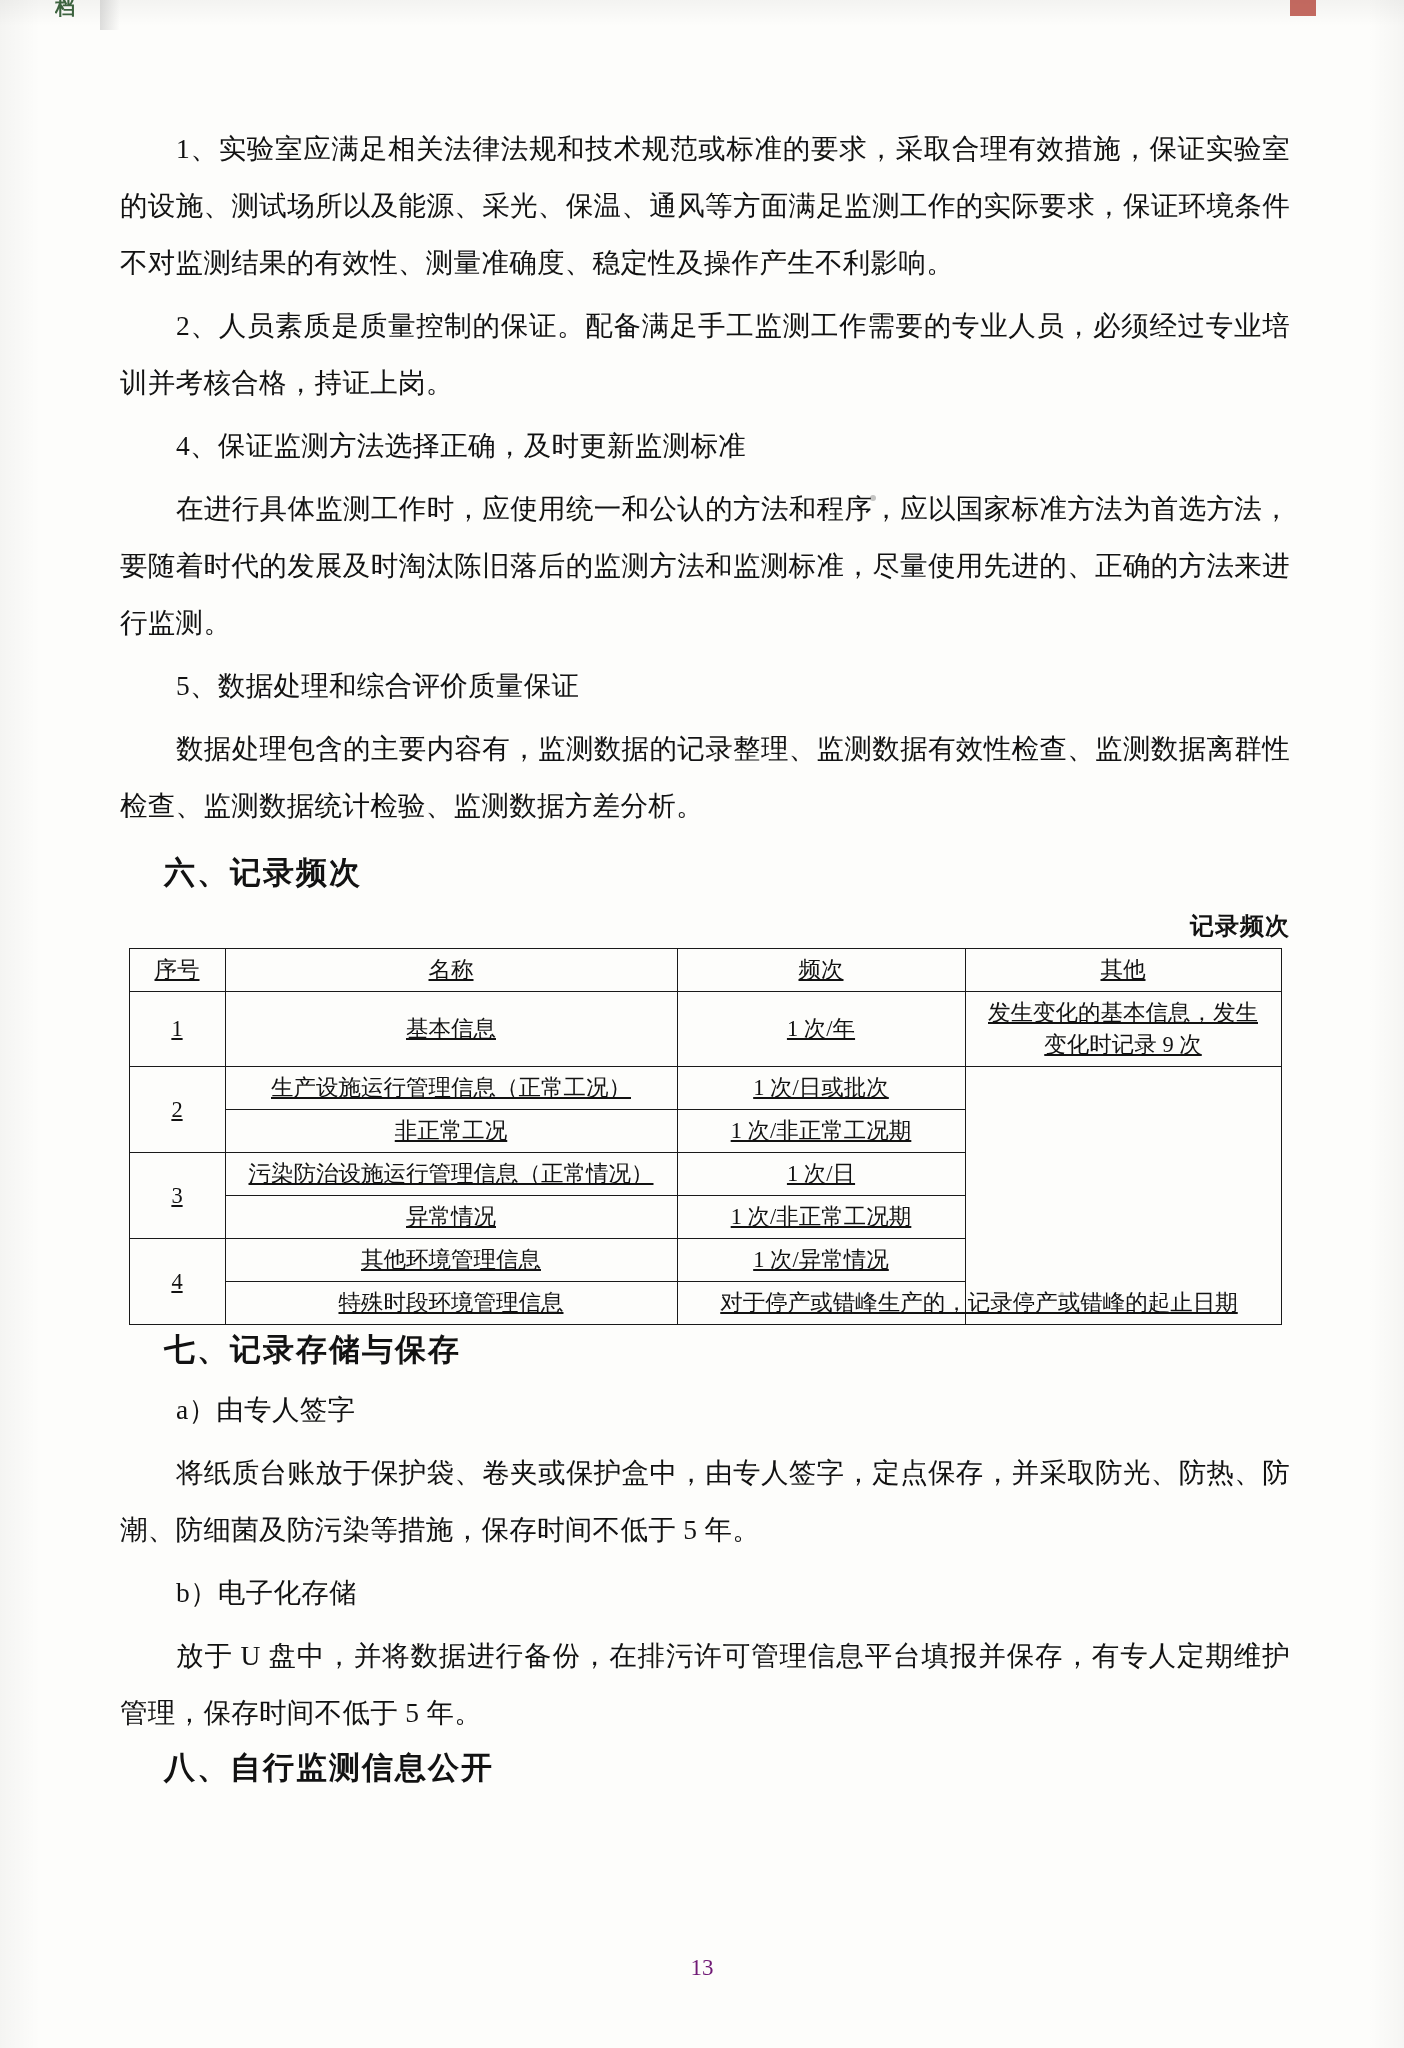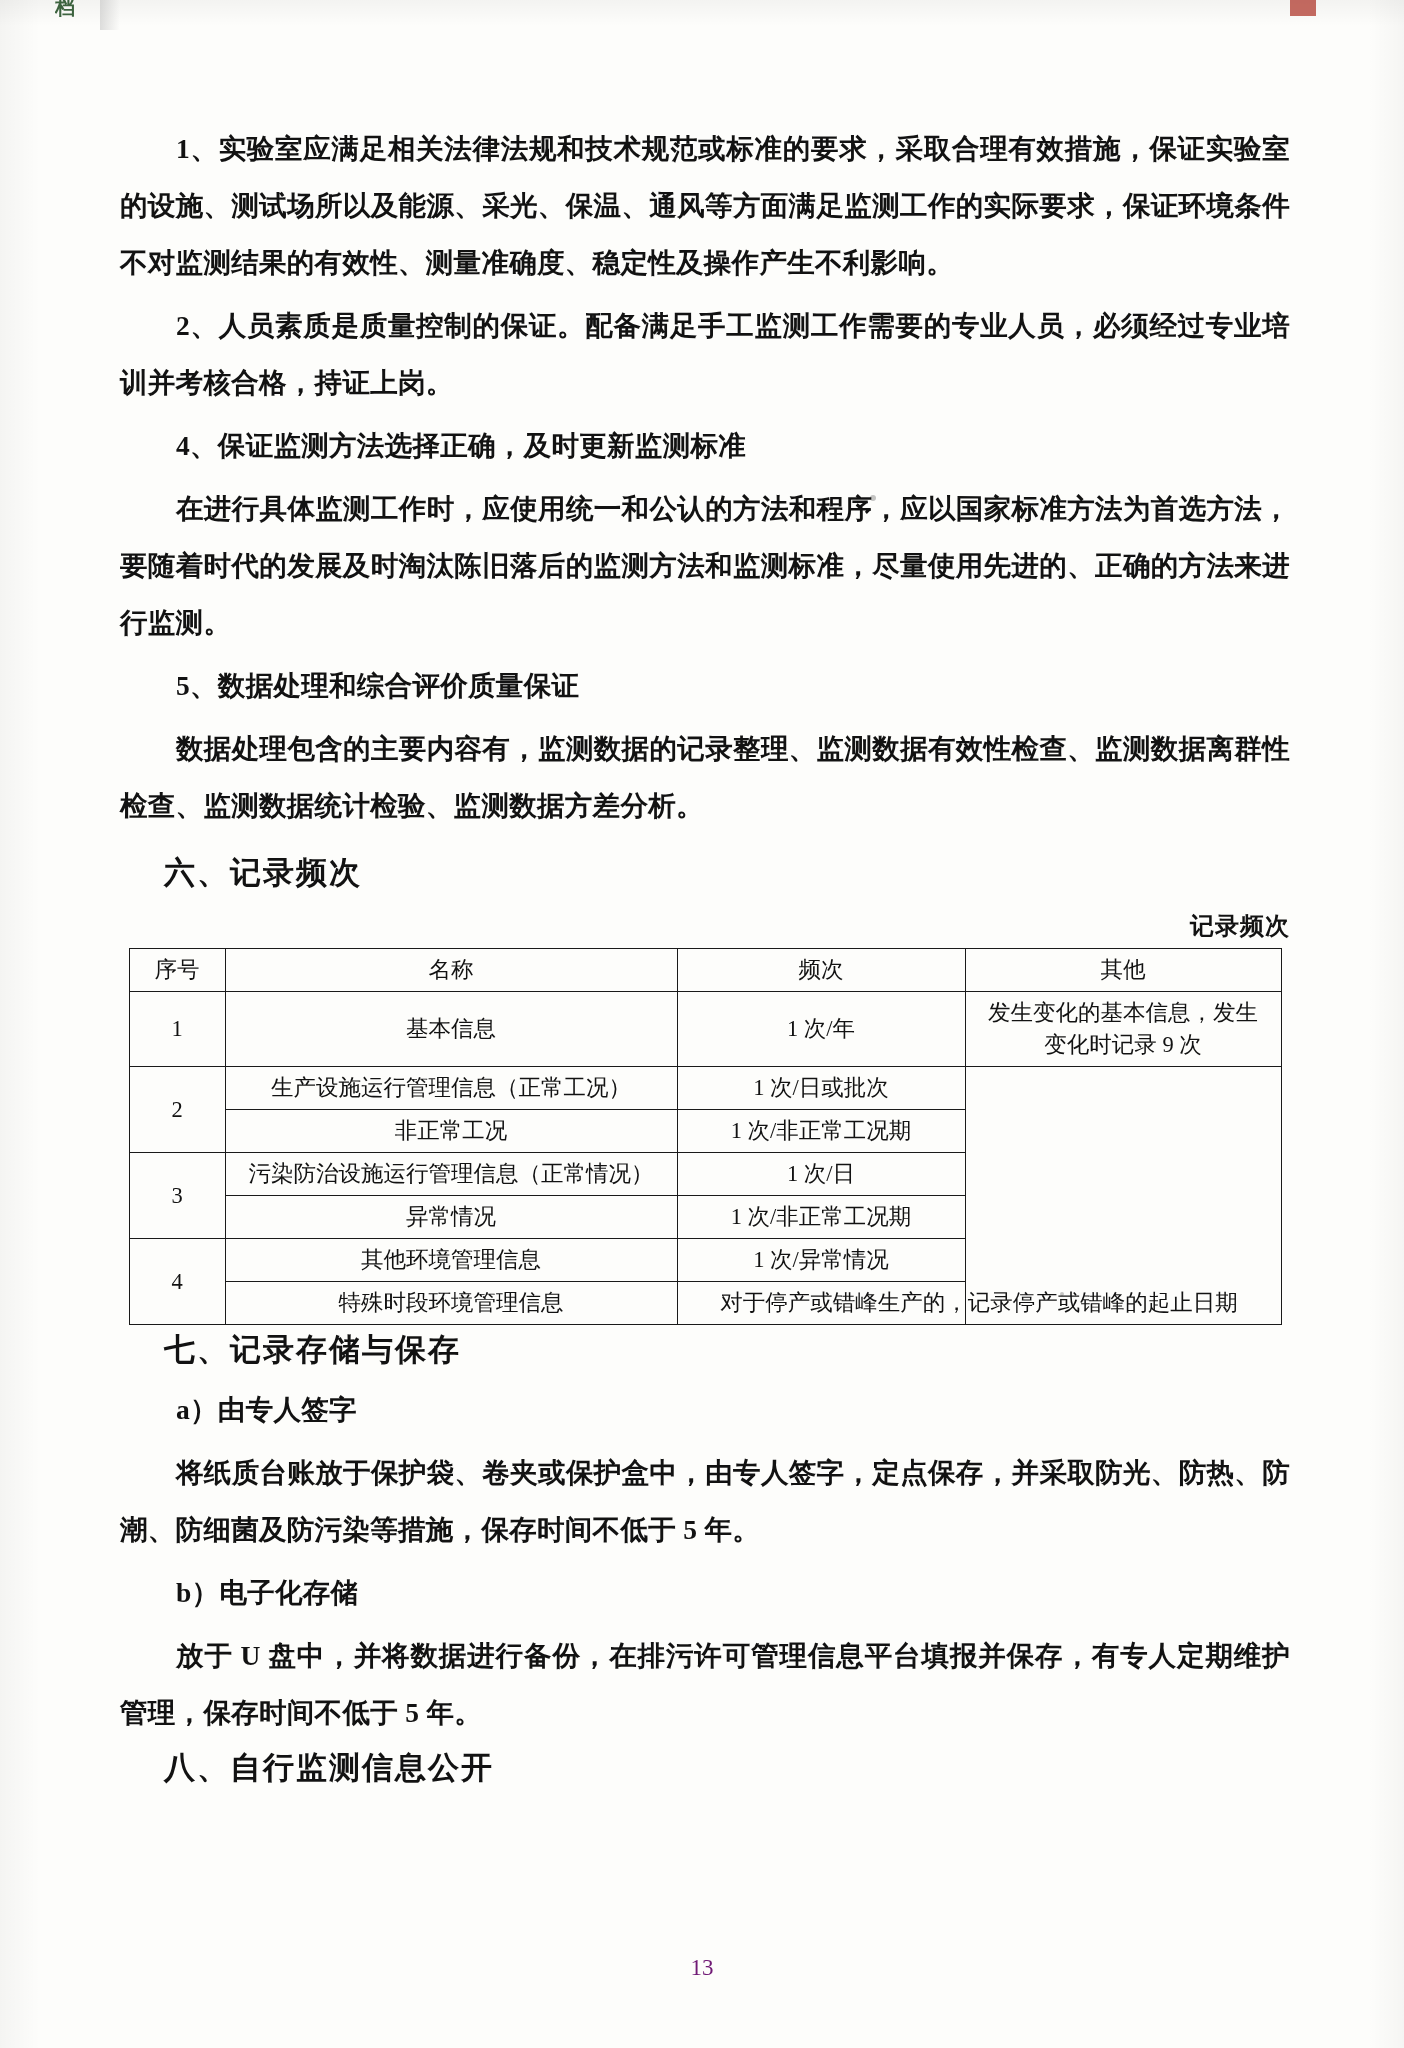--- a/index.html
+++ b/index.html
@@ -79,21 +79,20 @@
   }
 
   p.para {
     margin: 0 0 6px 0;
     font-size: 27.5px;
     line-height: 57px;
     text-align: justify;
     text-justify: inter-ideograph;
     letter-spacing: 0.3px;
     text-indent: 56px;
-    font-weight: bold;
   }
 
   h2.heading {
     margin: 18px 0 10px 0;
     font-size: 31px;
     font-weight: bold;
     letter-spacing: 2px;
     text-indent: 44px;
     font-family: Liberation Serif, serif;
   }
@@ -116,20 +115,21 @@
     table-layout: fixed;
   }
   table.rec td, table.rec th {
     border: 1.6px solid #1a1a1a;
     font-size: 22.5px;
     font-weight: normal;
     text-align: center;
     padding: 5px 12px;
     line-height: 32px;
     font-family: "Liberation Serif", "DejaVu Serif", serif;
+    text-decoration: underline;
   }
   table.rec th {
     font-weight: normal;
   }
   .col-no { width: 96px; }
   .col-name { width: 452px; }
   .col-freq { width: 288px; }
   .col-other { width: 316px; }
 
   .page-num {

